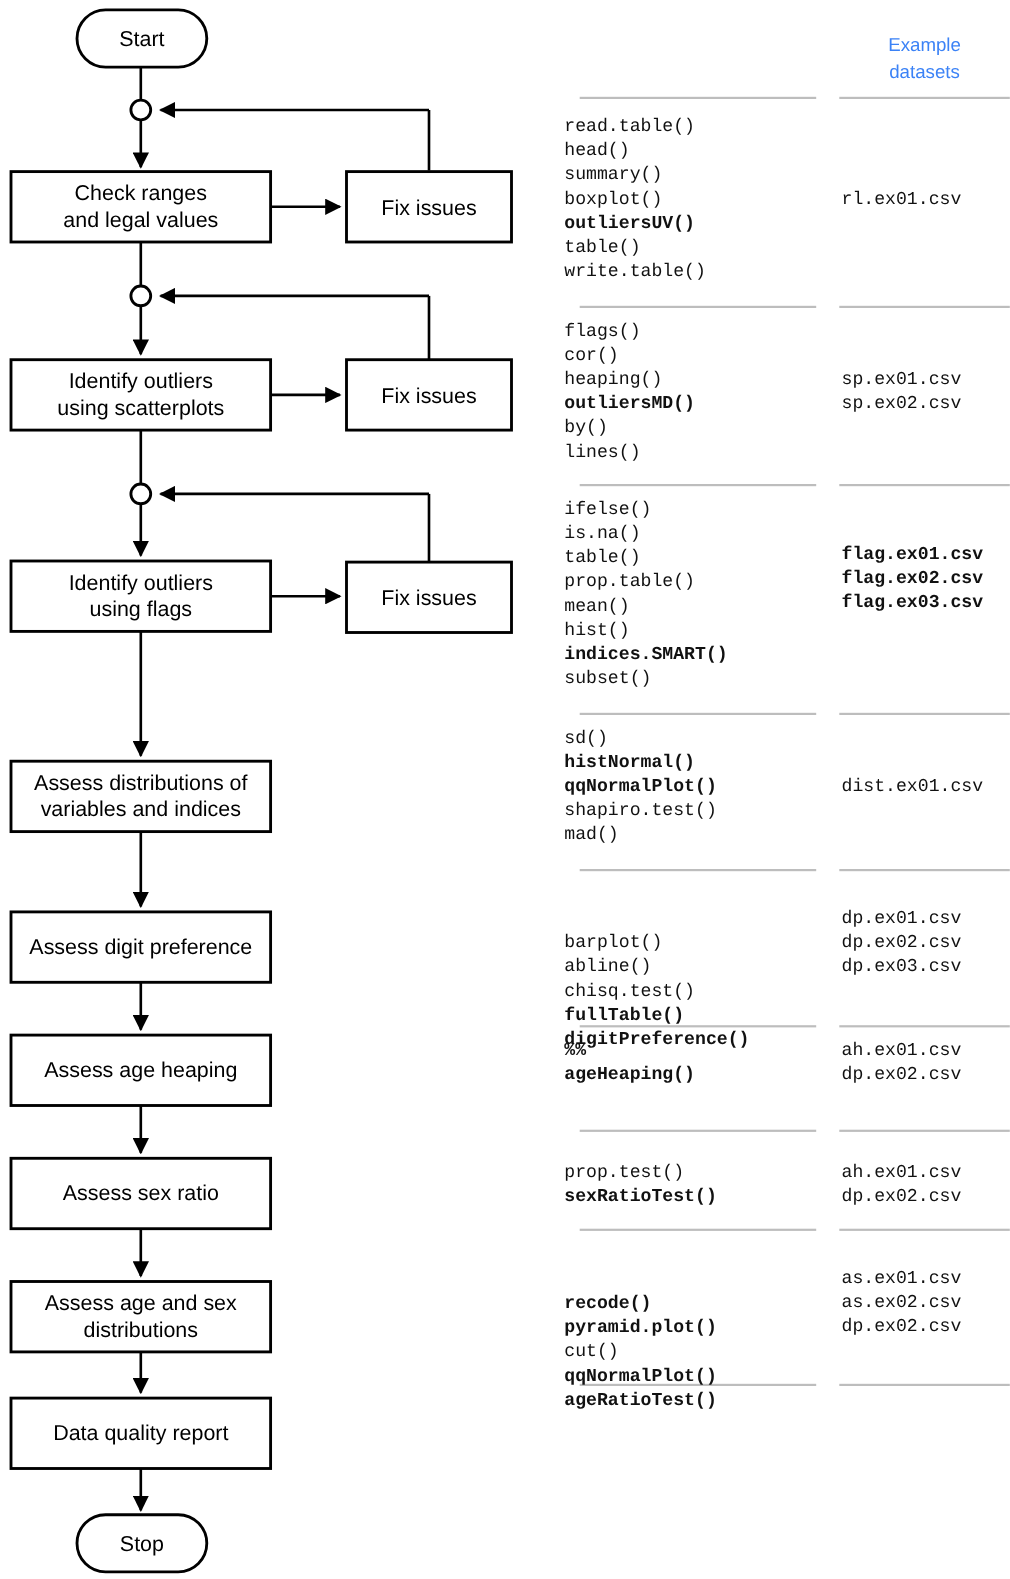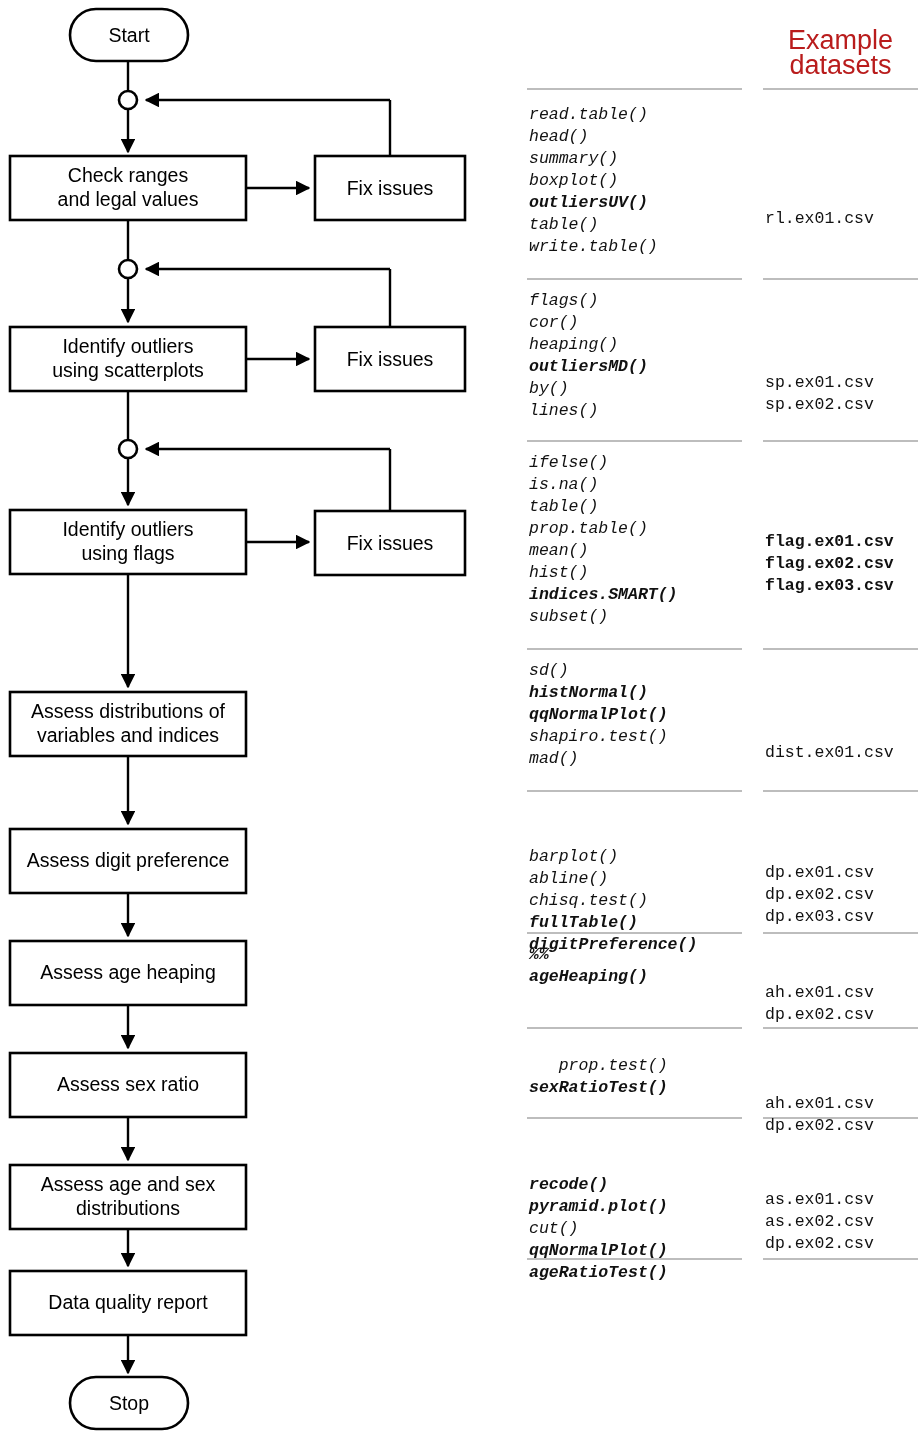--- a/index.html
+++ b/index.html
@@ -53,23 +53,23 @@
   #reftable {
     position: absolute;
     left: 500px;
     top: 0;
     width: 418px;
     height: 1435px;
   }
   .col-head {
     position: absolute;
     font-family: "Liberation Sans", sans-serif;
-    font-size: 27px;
+    font-size: 17px;
     line-height: 25px;
-    color: #b91c1c;
+    color: #3b82f6;
     text-align: center;
   }
   .col-head .ital {
     font-style: italic;
   }
   #head-functions {
     left: 27px;
     top: 52px;
     width: 215px;
   }
@@ -87,22 +87,22 @@
   .rule.c2 { left: 263px; width: 155px; }
 
   .fn-list, .ds-list {
     position: absolute;
     font-family: "Liberation Mono", monospace;
     font-size: 16.5px;
     line-height: 22px;
     color: #111111;
     white-space: pre;
   }
-  .fn-list { left: 29px; font-style: italic; }
-  .ds-list { left: 265px; margin-top: 38px; }
+  .fn-list { left: 13px; }
+  .ds-list { left: 265px; }
   .fn-line.bold { font-weight: bold; }
 </style>
 </head>
 <body>
 
 <svg id="flowchart" viewBox="0 0 480 1435">
   <defs>
     <marker id="arrow" viewBox="0 0 10 10" refX="9" refY="5" markerWidth="6.2" markerHeight="6.2" orient="auto-start-reverse">
       <path d="M 0 0 L 10 5 L 0 10 z" fill="#000000"></path>
     </marker>
@@ -254,18 +254,18 @@
       <div class="fn-list" style="top: 290px;"><div class="fn-line">flags()</div><div class="fn-line">cor()</div><div class="fn-line">heaping()</div><div class="fn-line bold">outliersMD()</div><div class="fn-line">by()</div><div class="fn-line">lines()</div></div>
       <div class="ds-list" style="top: 334px;"><div class="ds-line">sp.ex01.csv</div><div class="ds-line">sp.ex02.csv</div></div>
       <div class="fn-list" style="top: 452px;"><div class="fn-line">ifelse()</div><div class="fn-line">is.na()</div><div class="fn-line">table()</div><div class="fn-line">prop.table()</div><div class="fn-line">mean()</div><div class="fn-line">hist()</div><div class="fn-line bold">indices.SMART()</div><div class="fn-line">subset()</div></div>
       <div class="ds-list" style="top: 493px; font-weight: bold;"><div class="ds-line">flag.ex01.csv</div><div class="ds-line">flag.ex02.csv</div><div class="ds-line">flag.ex03.csv</div></div>
       <div class="fn-list" style="top: 660px;"><div class="fn-line">sd()</div><div class="fn-line bold">histNormal()</div><div class="fn-line bold">qqNormalPlot()</div><div class="fn-line">shapiro.test()</div><div class="fn-line">mad()</div></div>
       <div class="ds-list" style="top: 704px;"><div class="ds-line">dist.ex01.csv</div></div>
       <div class="fn-list" style="top: 802px; margin-top: 44px;"><div class="fn-line">barplot()</div><div class="fn-line">abline()</div><div class="fn-line">chisq.test()</div><div class="fn-line bold">fullTable()</div><div class="fn-line bold">digitPreference()</div></div>
       <div class="ds-list" style="top: 824px;"><div class="ds-line">dp.ex01.csv</div><div class="ds-line">dp.ex02.csv</div><div class="ds-line">dp.ex03.csv</div></div>
       <div class="fn-list" style="top: 944px;"><div class="fn-line bold">%%</div><div class="fn-line bold">ageHeaping()</div></div>
       <div class="ds-list" style="top: 944px;"><div class="ds-line">ah.ex01.csv</div><div class="ds-line">dp.ex02.csv</div></div>
-      <div class="fn-list" style="top: 1055px; text-align: right;"><div class="fn-line">prop.test()</div><div class="fn-line bold">sexRatioTest()</div></div>
+      <div class="fn-list" style="top: 1055px;"><div class="fn-line">prop.test()</div><div class="fn-line bold">sexRatioTest()</div></div>
       <div class="ds-list" style="top: 1055px;"><div class="ds-line">ah.ex01.csv</div><div class="ds-line">dp.ex02.csv</div></div>
       <div class="fn-list" style="top: 1129px; margin-top: 45px;"><div class="fn-line bold">recode()</div><div class="fn-line bold">pyramid.plot()</div><div class="fn-line">cut()</div><div class="fn-line bold">qqNormalPlot()</div><div class="fn-line bold">ageRatioTest()</div></div>
       <div class="ds-list" style="top: 1151px;"><div class="ds-line">as.ex01.csv</div><div class="ds-line">as.ex02.csv</div><div class="ds-line">dp.ex02.csv</div></div>
     </div>
 </div>
 
 </body></html>

